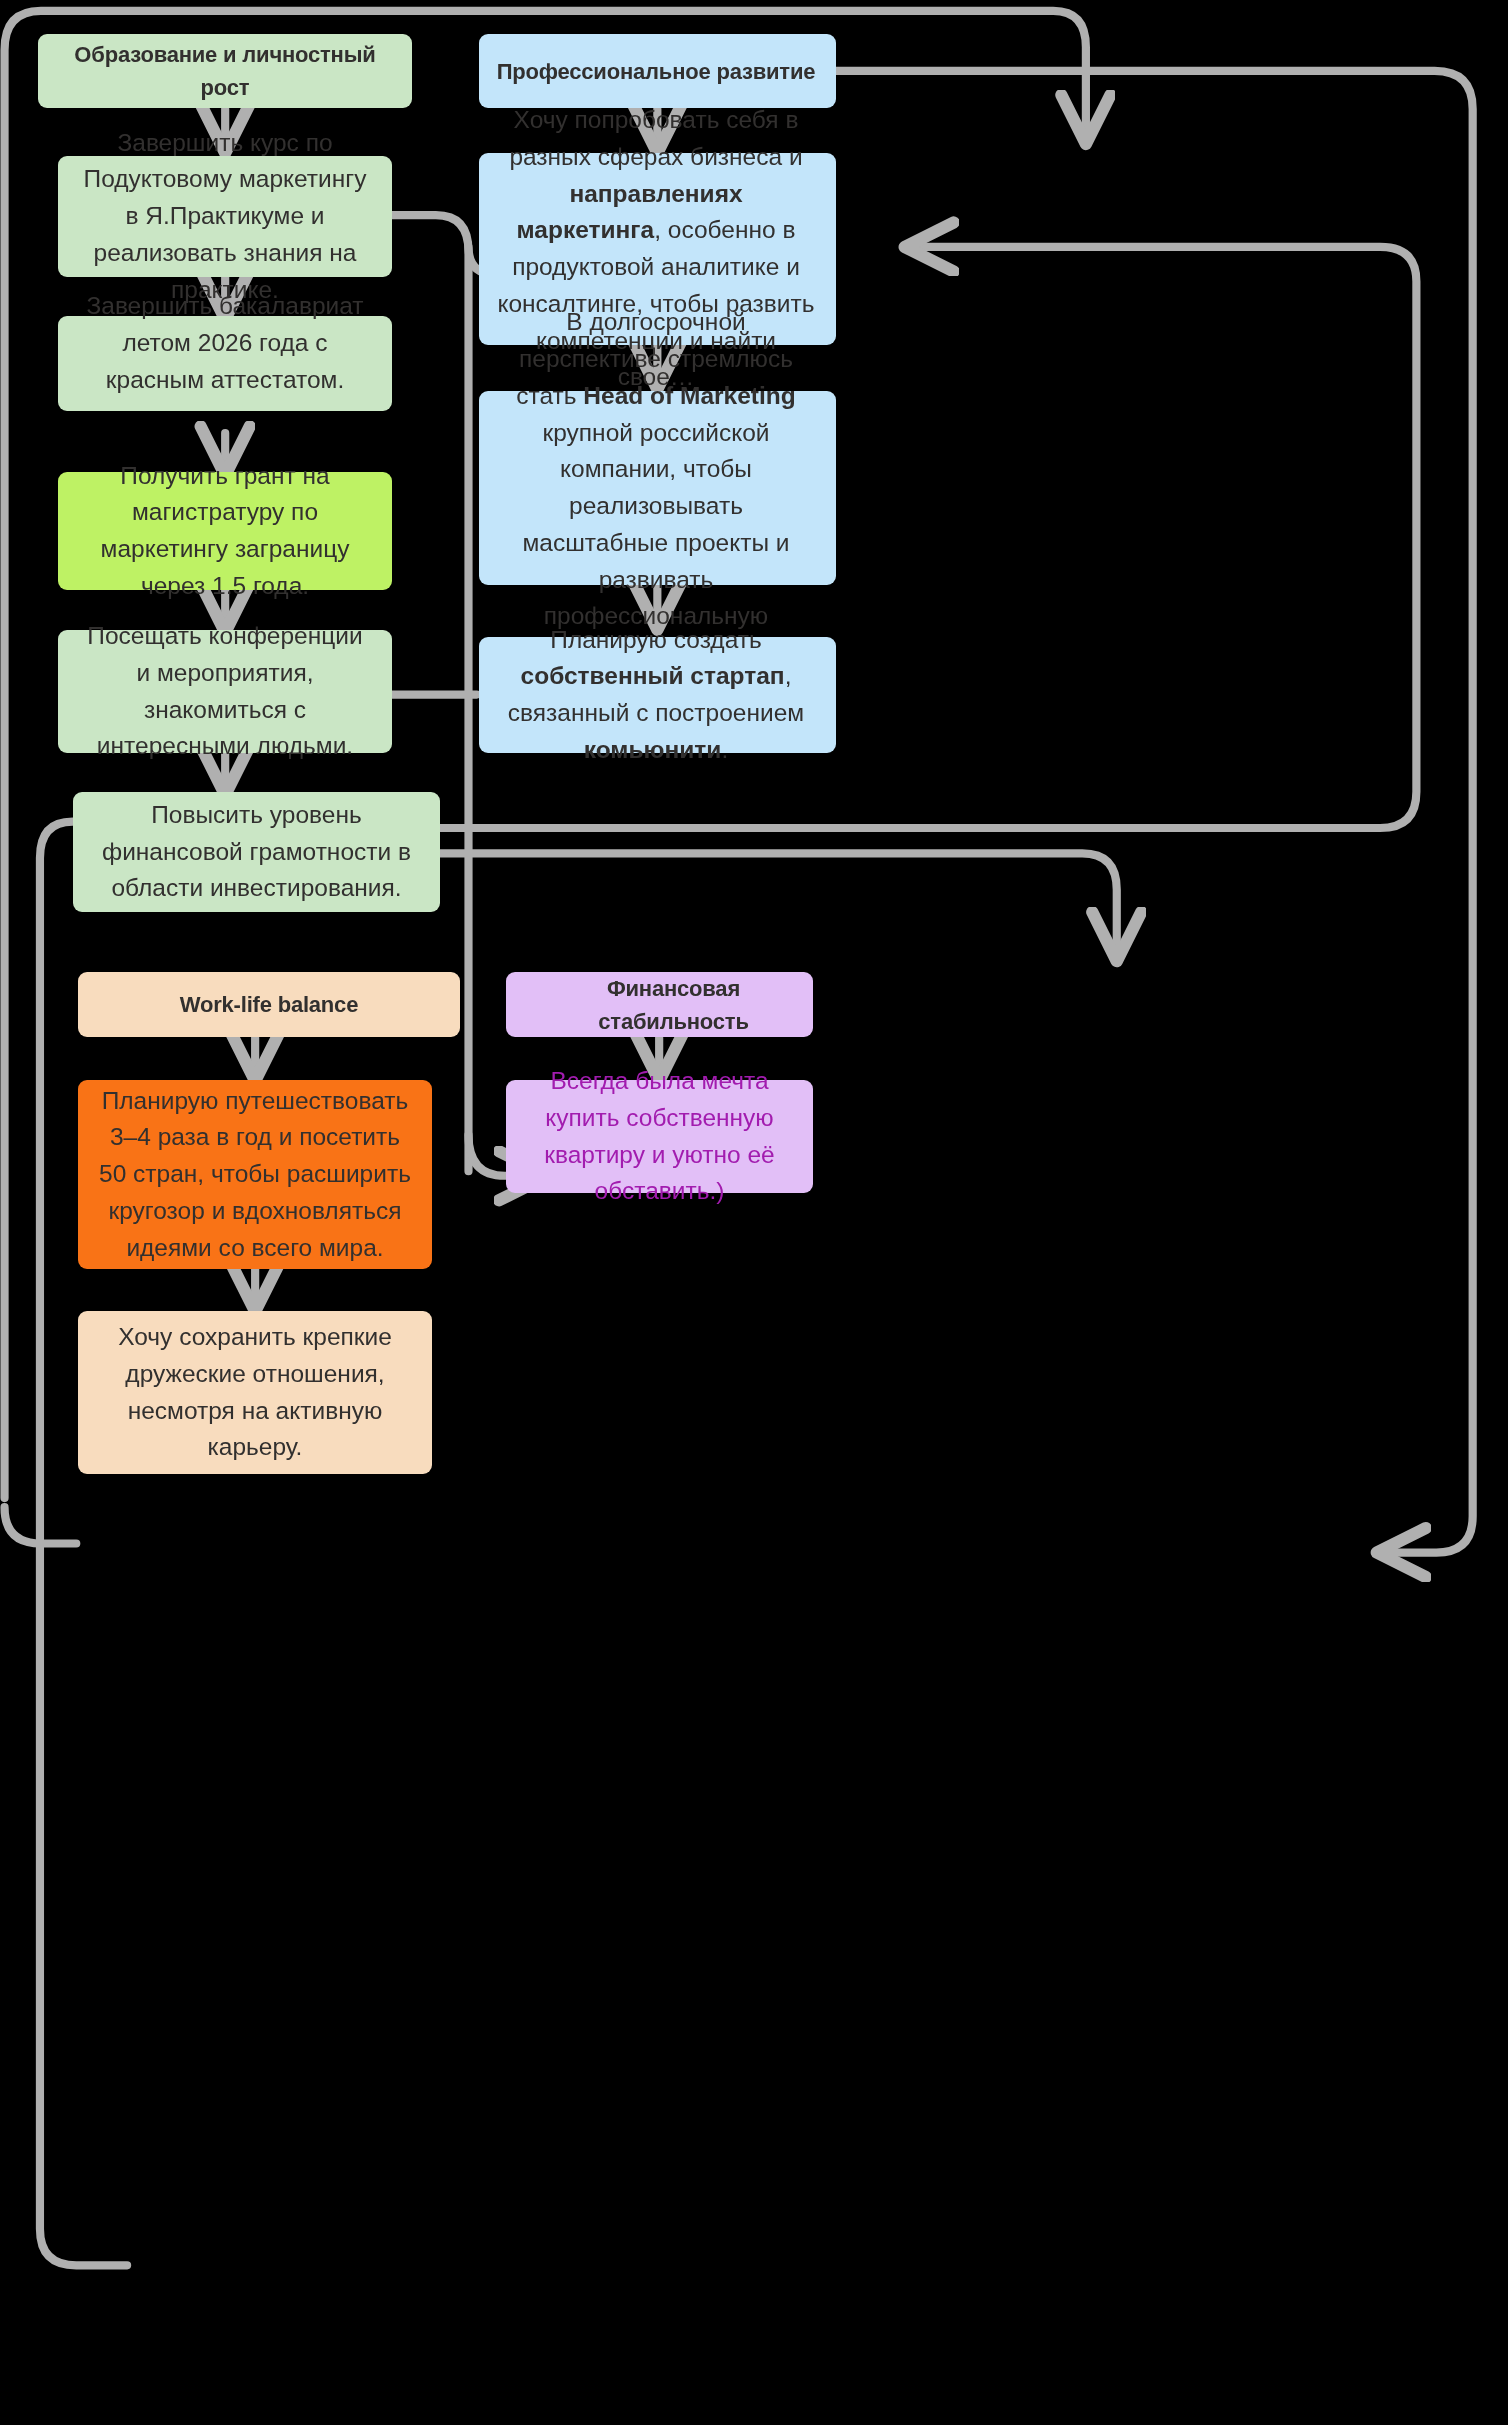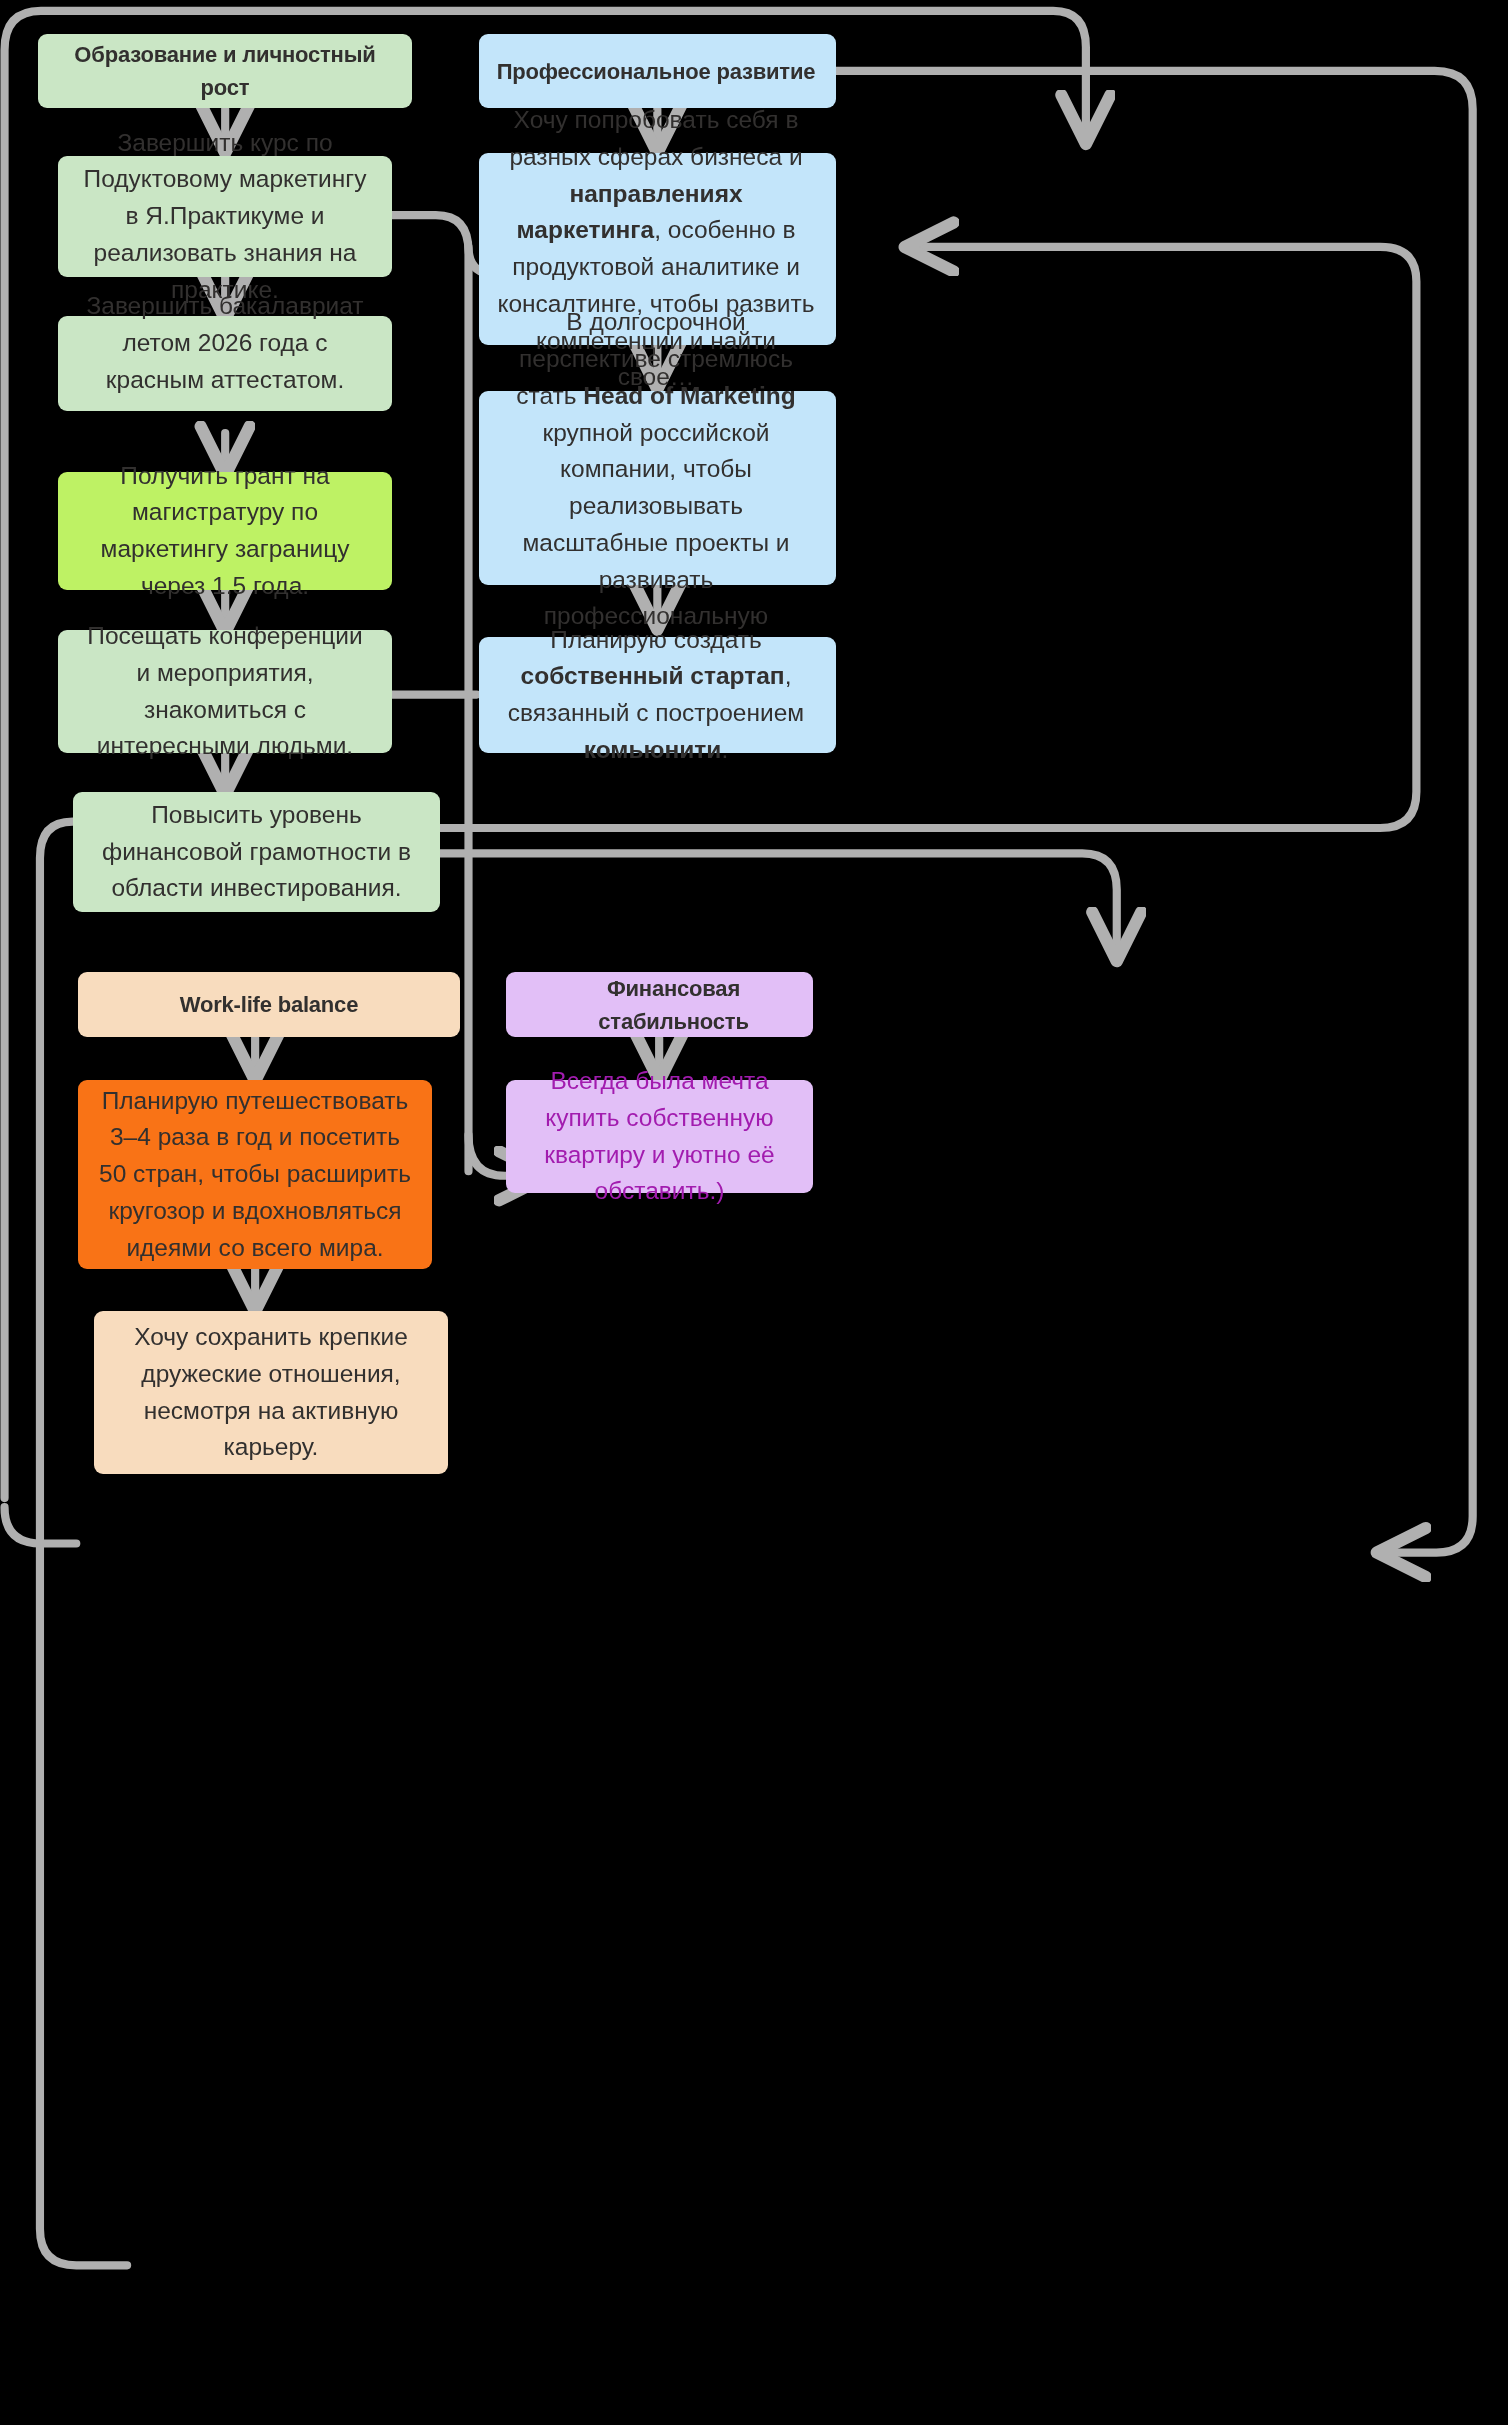--- a/index.html
+++ b/index.html
@@ -139,21 +139,21 @@
   </div>
 
   <div class="node head peach" style="left: 78px; top: 972px; width: 382px; height: 65px; background: rgb(248, 220, 190); color: rgb(50, 48, 47);">
     <span class="txt">Work-life balance</span>
   </div>
 
   <div class="node body peach" style="left: 78px; top: 1080px; width: 354px; height: 189px; background: #f97316; color: rgb(50, 48, 47);">
     <span class="txt">Планирую путешествовать 3–4 раза в год и посетить 50 стран, чтобы расширить кругозор и вдохновляться идеями со всего мира.</span>
   </div>
 
-  <div class="node body peach" style="left: 78px; top: 1311px; width: 354px; height: 163px; background: rgb(248, 220, 190); color: rgb(50, 48, 47); margin-left: 16px;">
+  <div class="node body peach" style="left: 78px; top: 1311px; width: 354px; height: 163px; background: rgb(248, 220, 190); color: rgb(50, 48, 47);">
     <span class="txt">Хочу сохранить крепкие дружеские отношения, несмотря на активную карьеру.</span>
   </div>
 
   <div class="node head lilac" style="left: 506px; top: 972px; width: 307px; height: 65px; background: rgb(226, 191, 247); color: rgb(50, 48, 47); padding-left: 48px;">
     <span class="txt">Финансовая стабильность</span>
   </div>
 
   <div class="node body lilac" style="left: 506px; top: 1080px; width: 307px; height: 113px; background: rgb(226, 191, 247); color: #a21caf;">
     <span class="txt">Всегда была мечта купить собственную квартиру и уютно её обставить.)</span>
   </div>

